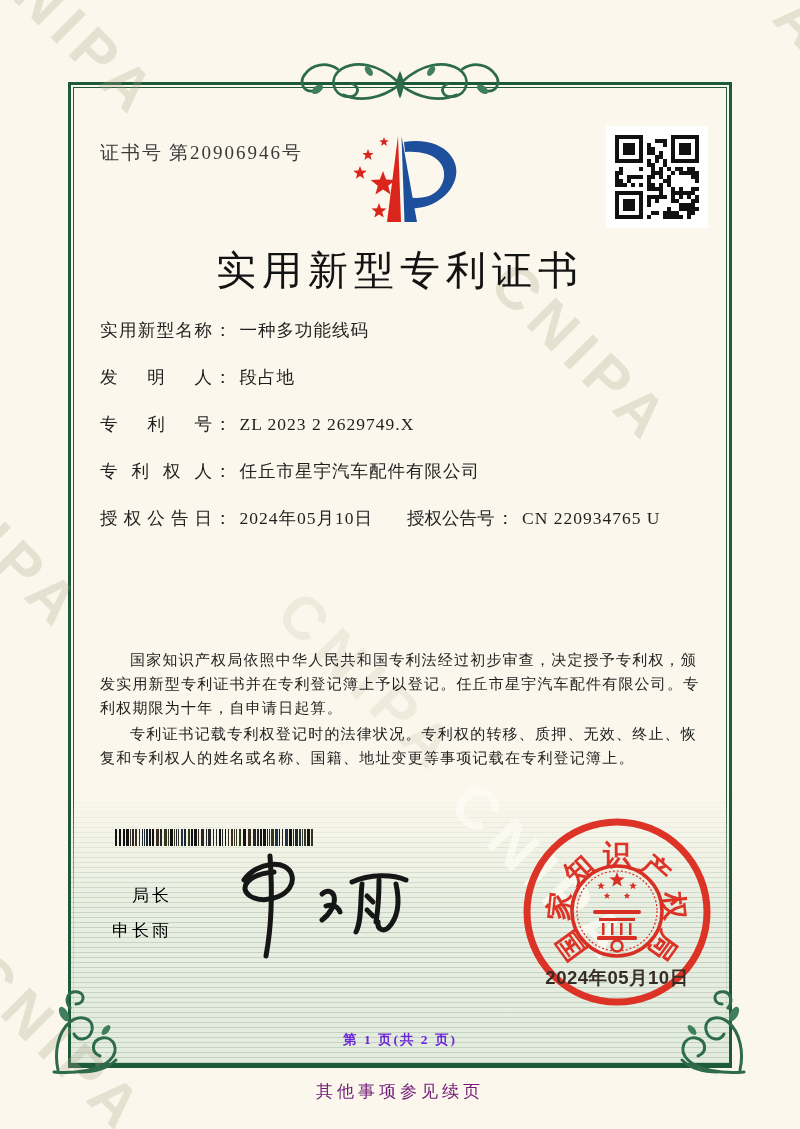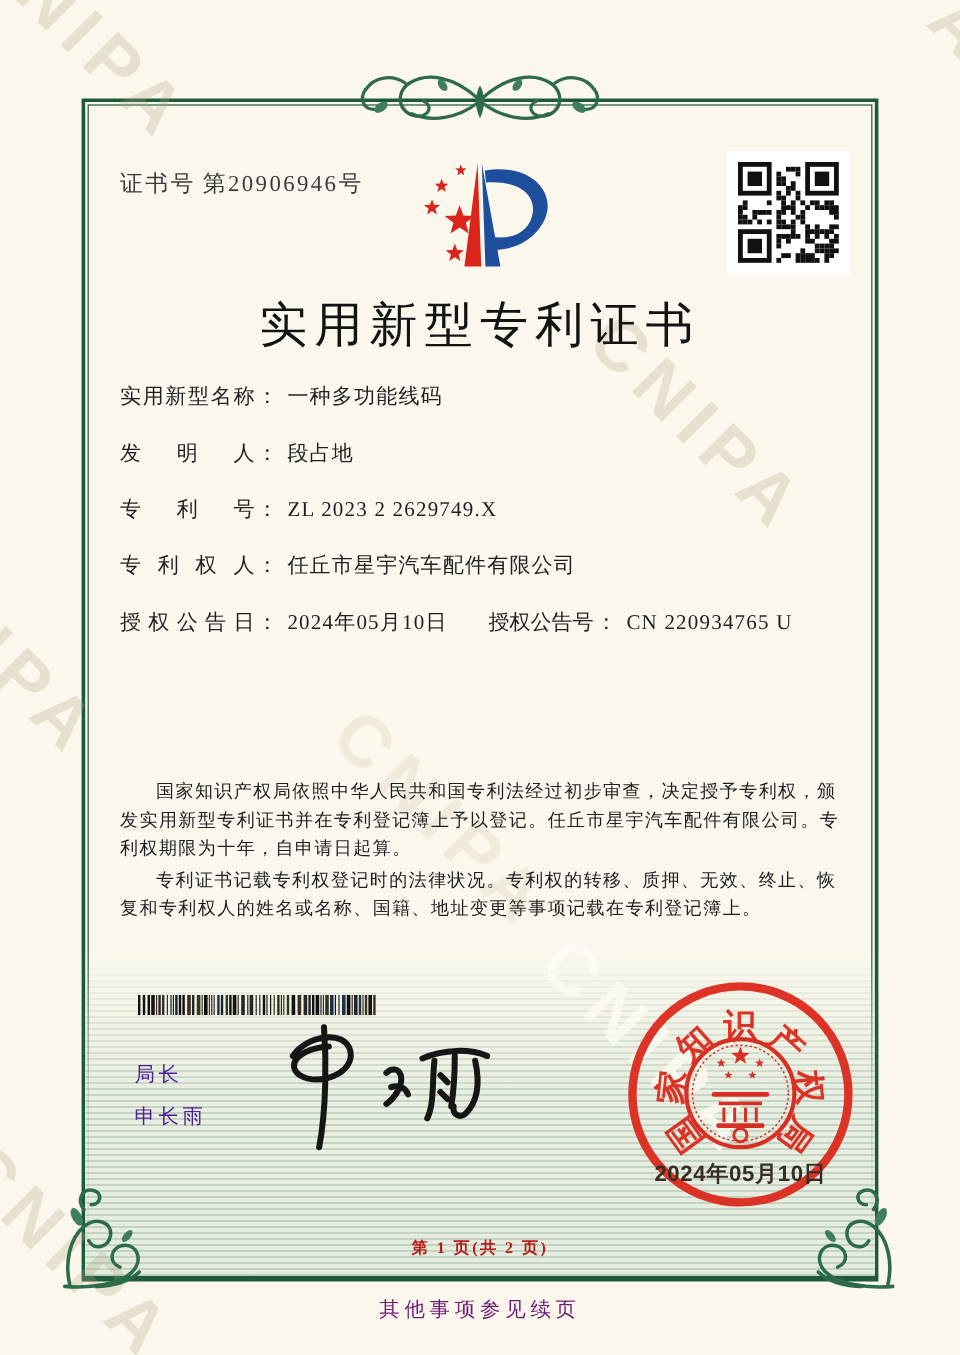--- a/index.html
+++ b/index.html
@@ -51,34 +51,34 @@
   .pair2{margin-left:34px;}
   
   .paras{position:absolute;left:100px;top:648px;width:602px;z-index:4;}
   .paras p{margin:0 0 2px 0;font-size:15px;line-height:24px;text-indent:2em;
            letter-spacing:1.2px;color:#1e1e1e;}
   
   .barcode{position:absolute;left:113px;top:829px;z-index:4;}
   
   .signer{position:absolute;left:112px;top:884px;z-index:4;
           font-family:"Liberation Sans","DejaVu Sans",sans-serif;font-size:17px;
-          color:#4c1d95;letter-spacing:3px;}
+          color:#000000;letter-spacing:3px;text-align:right;}
   .signer div{margin-bottom:12px;}
   .signature{position:absolute;left:226px;top:850px;z-index:4;}
   .signature path{stroke:#161616;stroke-width:5;fill:none;stroke-linecap:round;stroke-linejoin:round;}
   
   .seal{position:absolute;left:519px;top:814px;z-index:5;opacity:.95;}
   .seal text.arc{font-family:"Liberation Serif","DejaVu Serif",serif;font-weight:700;
                  font-size:28px;fill:#dd2a1e;}
   .seal .date{font-family:"Liberation Sans","DejaVu Sans",sans-serif;font-weight:600;
               font-size:18.5px;fill:#2e241d;letter-spacing:0.5px;}
   .seal .emblem{fill:#d8261b;stroke:#d8261b;}
   
   .page-footer{position:absolute;left:0;right:0;top:1031px;text-align:center;font-size:13.5px;
-               font-weight:700;letter-spacing:2px;color:#b91c1c;z-index:4;}
+               font-weight:700;letter-spacing:2px;color:#6d28d9;z-index:4;}
   .continuation{position:absolute;left:0;right:0;top:1080px;text-align:center;font-size:17px;
                 letter-spacing:4px;color:#701a75;z-index:4;}
 </style>
 </head>
 <body>
 
 <div class="page">
 
   <div class="wm wm1">CNIPA</div>
   <div class="wm wm2">CNIPA</div>

